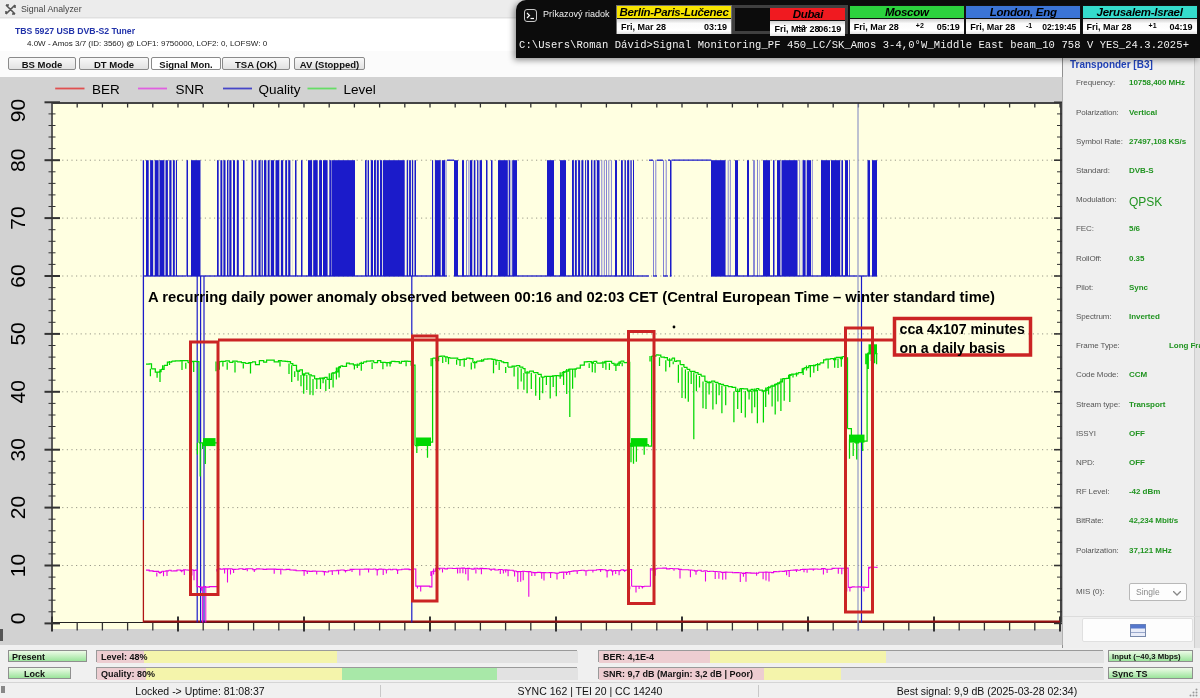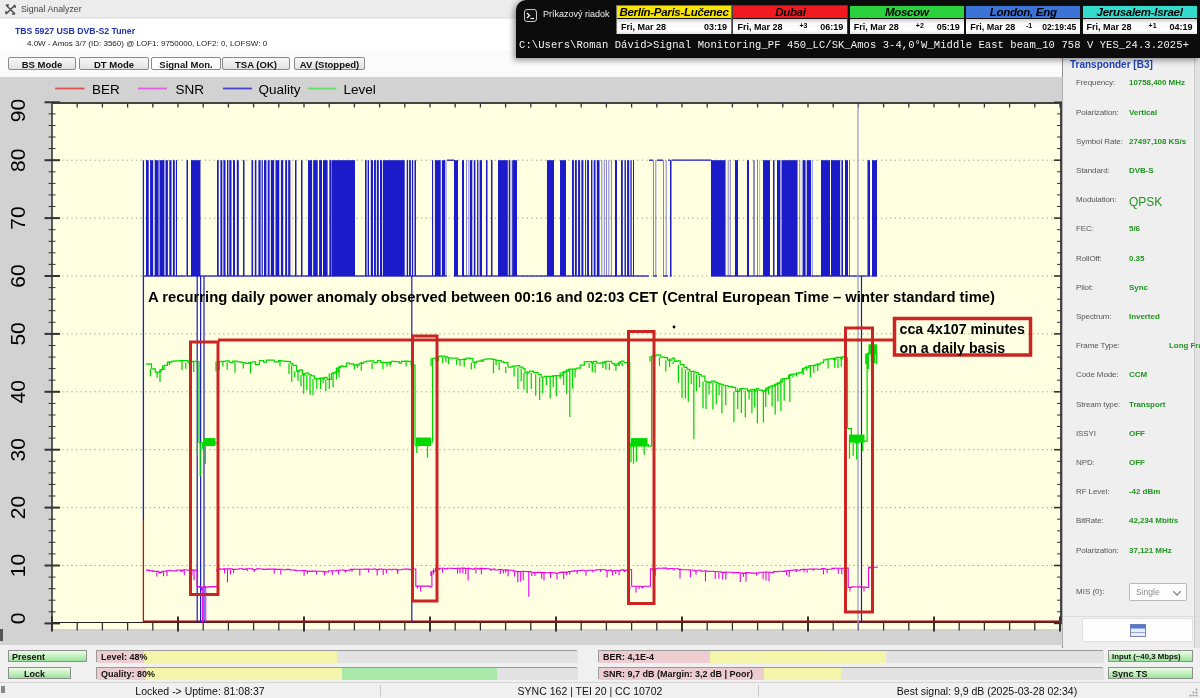--- a/index.html
+++ b/index.html
@@ -565,21 +565,21 @@
     <div style="position:absolute;left:242px;top:0;width:263px;height:12px;background:#e2e2e2;"></div>
     <div style="position:absolute;left:4px;top:0;font-size:9px;font-weight:bold;color:#111;line-height:12px;white-space:nowrap;">SNR: 9,7 dB (Margin: 3,2 dB | Poor)</div>
   </div>
 <div style="position:absolute;left:1108px;top:650px;width:85px;height:12px;border:1px solid #8f8f8f;background:linear-gradient(#eefbe8,#9be49b);font-size:7.8px;font-weight:bold;color:#111;line-height:12px;padding-left:3px;white-space:nowrap;overflow:hidden;">Input (~40,3 Mbps)</div>
 <div style="position:absolute;left:1108px;top:667px;width:85px;height:12px;border:1px solid #8f8f8f;background:linear-gradient(#eefbe8,#9be49b);font-size:9px;font-weight:bold;color:#111;line-height:12px;padding-left:3px;white-space:nowrap;overflow:hidden;">Sync TS</div>
 
 <div style="position:absolute;left:0;top:682px;width:1200px;height:34px;background:#f0f0f0;border-top:1px solid #d5d5d5;">
  <div style="position:absolute;left:380px;top:2px;width:1px;height:12px;background:#c8c8c8;"></div>
  <div style="position:absolute;left:758px;top:2px;width:1px;height:12px;background:#c8c8c8;"></div>
  <div style="position:absolute;left:200px;top:2px;transform:translateX(-50%);font-size:10.5px;color:#111;">Locked -&gt; Uptime: 81:08:37</div>
- <div style="position:absolute;left:590px;top:2px;transform:translateX(-50%);font-size:10.5px;color:#111;">SYNC 162 | TEI 20 | CC 10702</div>
+ <div style="position:absolute;left:590px;top:2px;transform:translateX(-50%);font-size:10.5px;color:#111;">SYNC 162 | TEI 20 | CC 14240</div>
  <div style="position:absolute;left:987px;top:2px;transform:translateX(-50%);font-size:10.5px;color:#111;">Best signal: 9,9 dB (2025-03-28 02:34)</div>
  <svg width="9" height="9" style="position:absolute;right:2px;top:5px;" viewBox="0 0 9 9">
   <circle cx="7.5" cy="1.5" r="1" fill="#999"></circle>
       <circle cx="4.5" cy="4.5" r="1" fill="#999"></circle>
   <circle cx="7.5" cy="4.5" r="1" fill="#999"></circle>
       <circle cx="1.5" cy="7.5" r="1" fill="#999"></circle>
   <circle cx="4.5" cy="7.5" r="1" fill="#999"></circle>
       <circle cx="7.5" cy="7.5" r="1" fill="#999"></circle>
  </svg>
 </div>
@@ -596,21 +596,21 @@
  <div style="position:absolute;left:3px;top:39px;font-family:'Liberation Mono',monospace;font-size:10.5px;letter-spacing:0.08px;color:#f2f2f2;white-space:nowrap;">C:\Users\Roman Dávid&gt;Signal Monitoring_PF 450_LC/SK_Amos 3-4,0°W_Middle East beam_10 758 V YES_24.3.2025+</div>
 </div>
 
 <div style="position:absolute;left:616px;top:5px;width:116px;height:29px;border:1px solid #737373;">
 <div style="height:13px;background:#f7e400;font-size:11.5px;font-weight:bold;font-style:italic;text-align:center;line-height:13px;letter-spacing:-0.3px;border-bottom:1px solid #111;">Berlín-Paris-Lučenec</div>
 <div style="position:relative;height:15px;background:linear-gradient(#cfcfcf,#fbfbfb 30%,#ffffff 75%,#e3e3e3);font-size:9px;font-weight:bold;line-height:16px;">
 <span style="position:absolute;left:4px;">Fri, Mar 28</span>
       <span style="position:absolute;right:4px;font-size:9px;">03:19</span>
     </div>
   </div>
-<div style="position:absolute;left:732.4px;top:5px;width:116px;height:29px;border:1px solid #404040;">
+<div style="position:absolute;left:732.4px;top:5px;width:116px;height:29px;border:3px solid #404040;padding-left:35px;">
 <div style="height:13px;background:#f01a20;font-size:11.5px;font-weight:bold;font-style:italic;text-align:center;line-height:13px;letter-spacing:-0.3px;border-bottom:1px solid #111;">Dubai</div>
 <div style="position:relative;height:15px;background:linear-gradient(#cfcfcf,#fbfbfb 30%,#ffffff 75%,#e3e3e3);font-size:9px;font-weight:bold;line-height:16px;">
 <span style="position:absolute;left:4px;">Fri, Mar 28</span>
       <span style="position:absolute;right:40px;top:-1px;font-size:7px;font-weight:bold;">+3</span>
       <span style="position:absolute;right:4px;font-size:9px;">06:19</span>
     </div>
   </div>
 <div style="position:absolute;left:848.8px;top:5px;width:116px;height:29px;border:1px solid #111;">
 <div style="height:13px;background:#2cd23e;font-size:11.5px;font-weight:bold;font-style:italic;text-align:center;line-height:13px;letter-spacing:-0.3px;border-bottom:1px solid #111;">Moscow</div>
 <div style="position:relative;height:15px;background:linear-gradient(#cfcfcf,#fbfbfb 30%,#ffffff 75%,#e3e3e3);font-size:9px;font-weight:bold;line-height:16px;">

